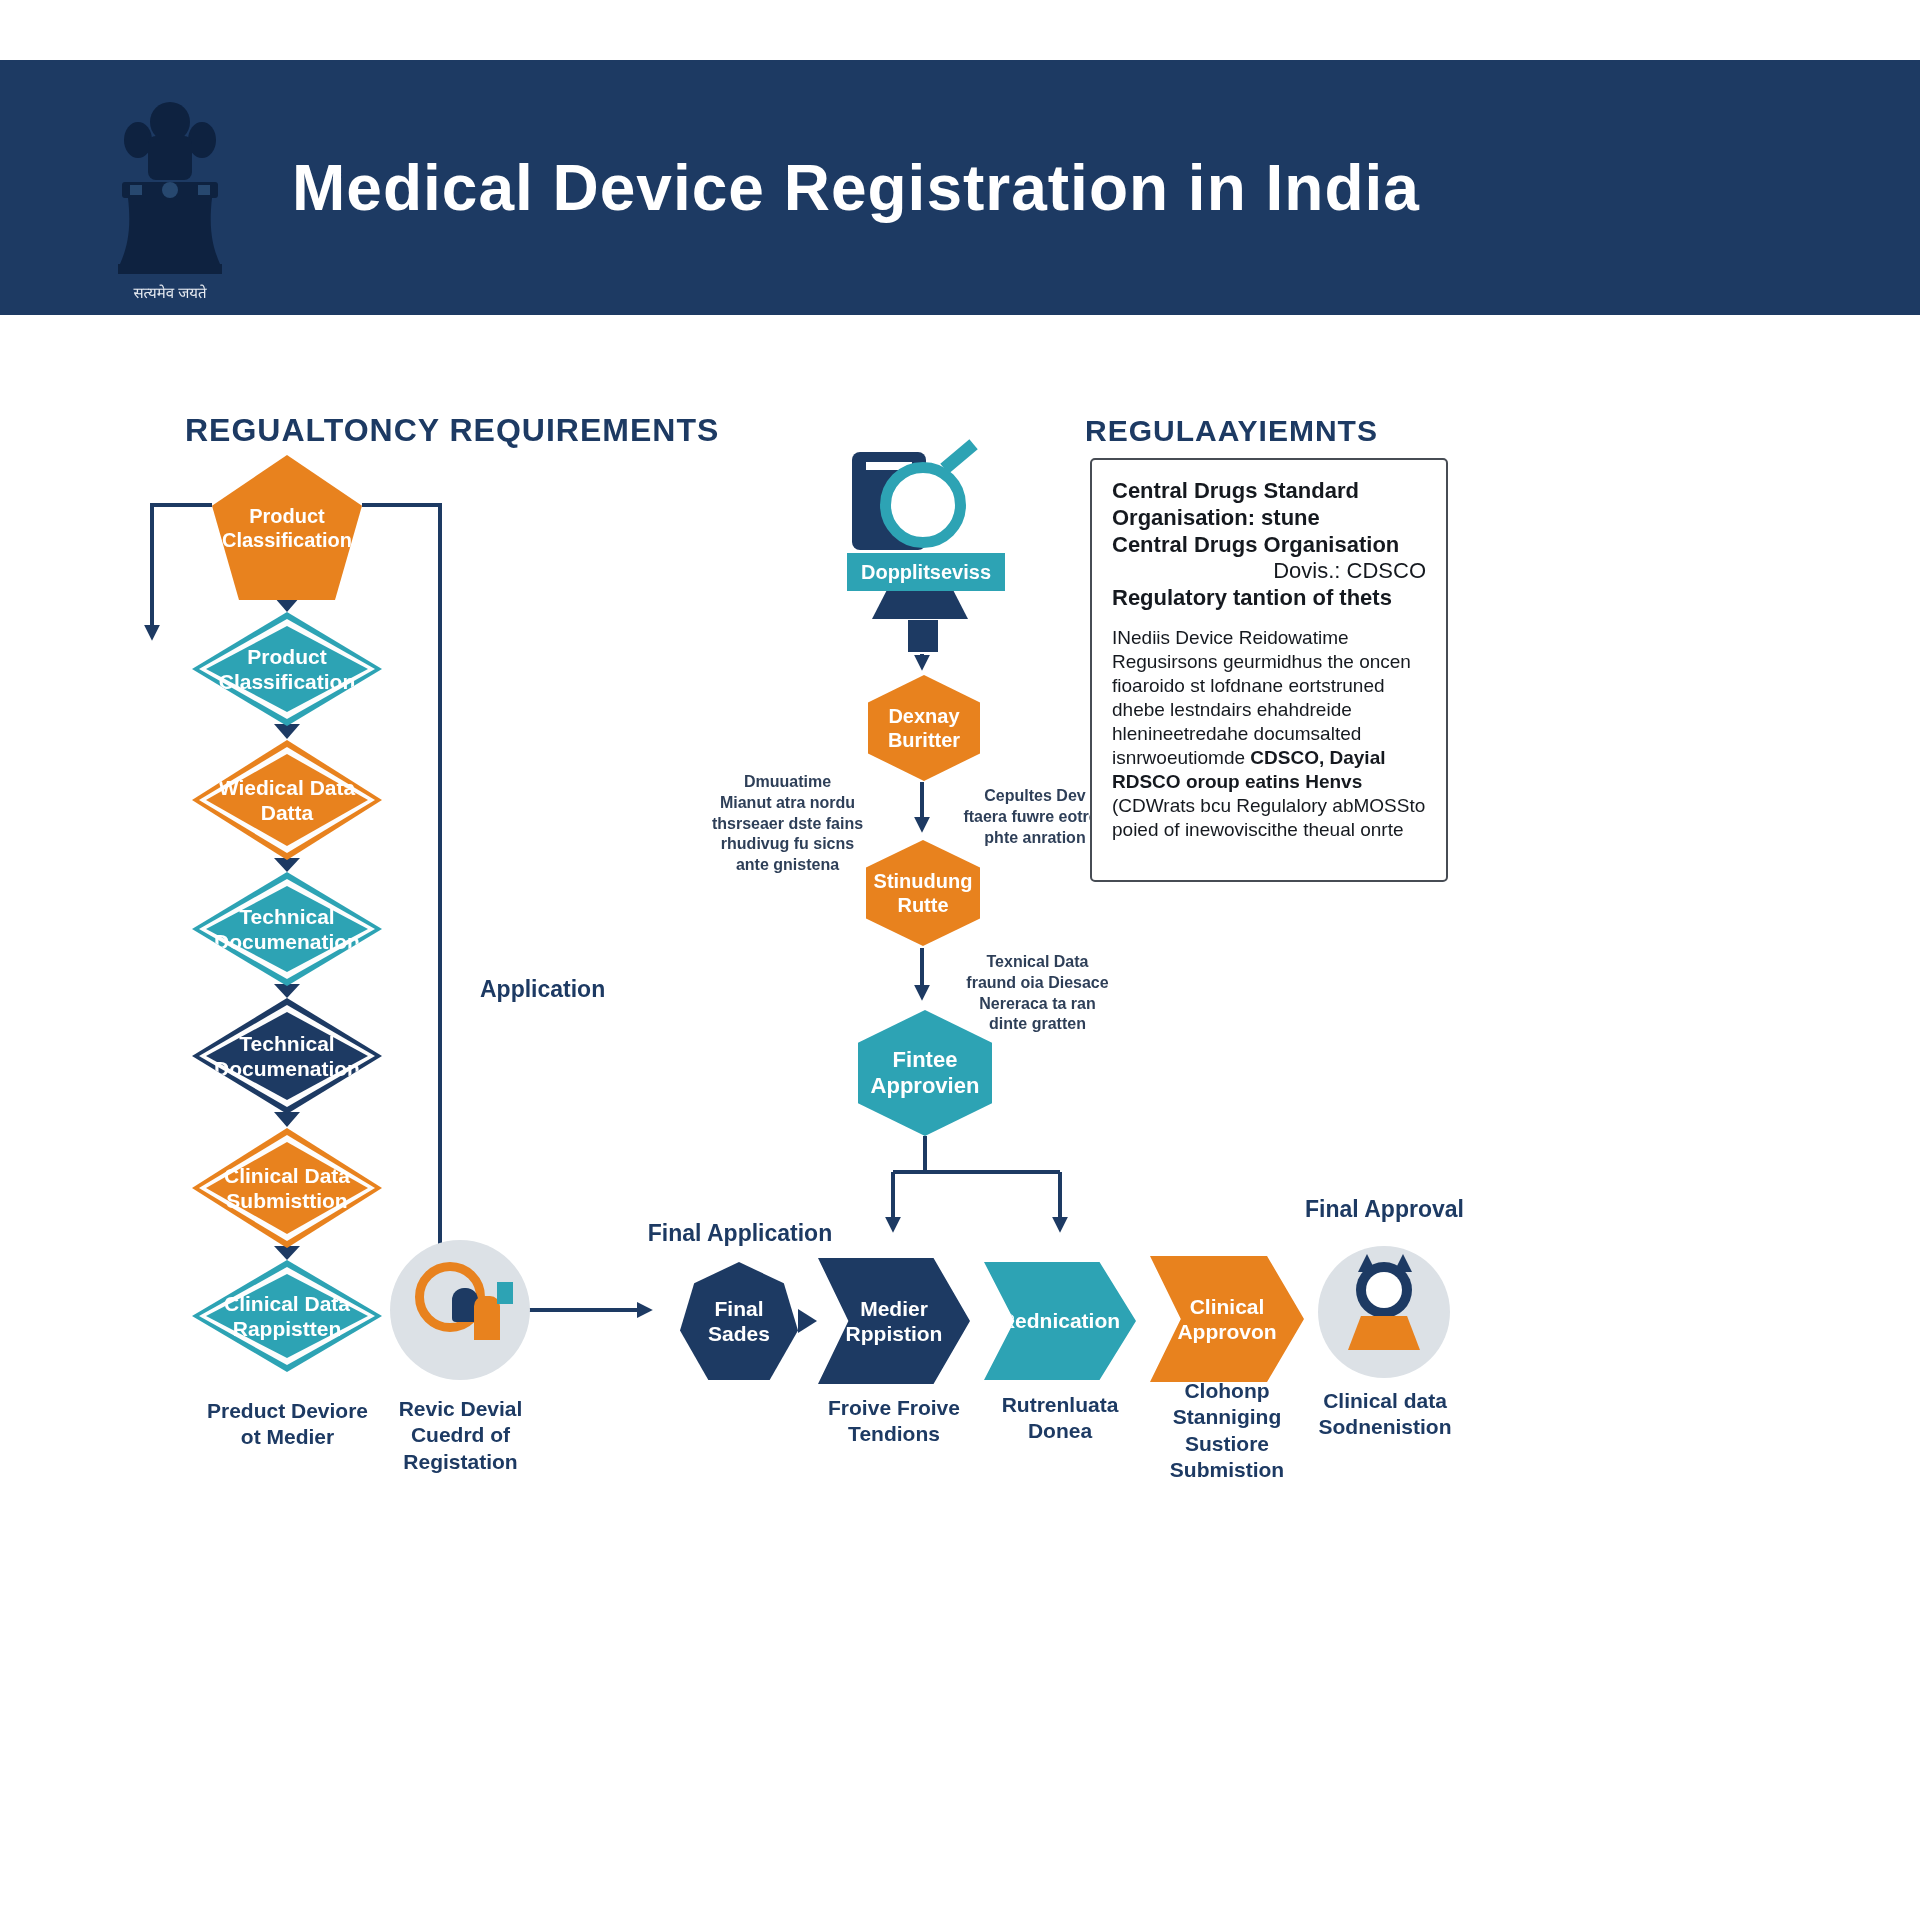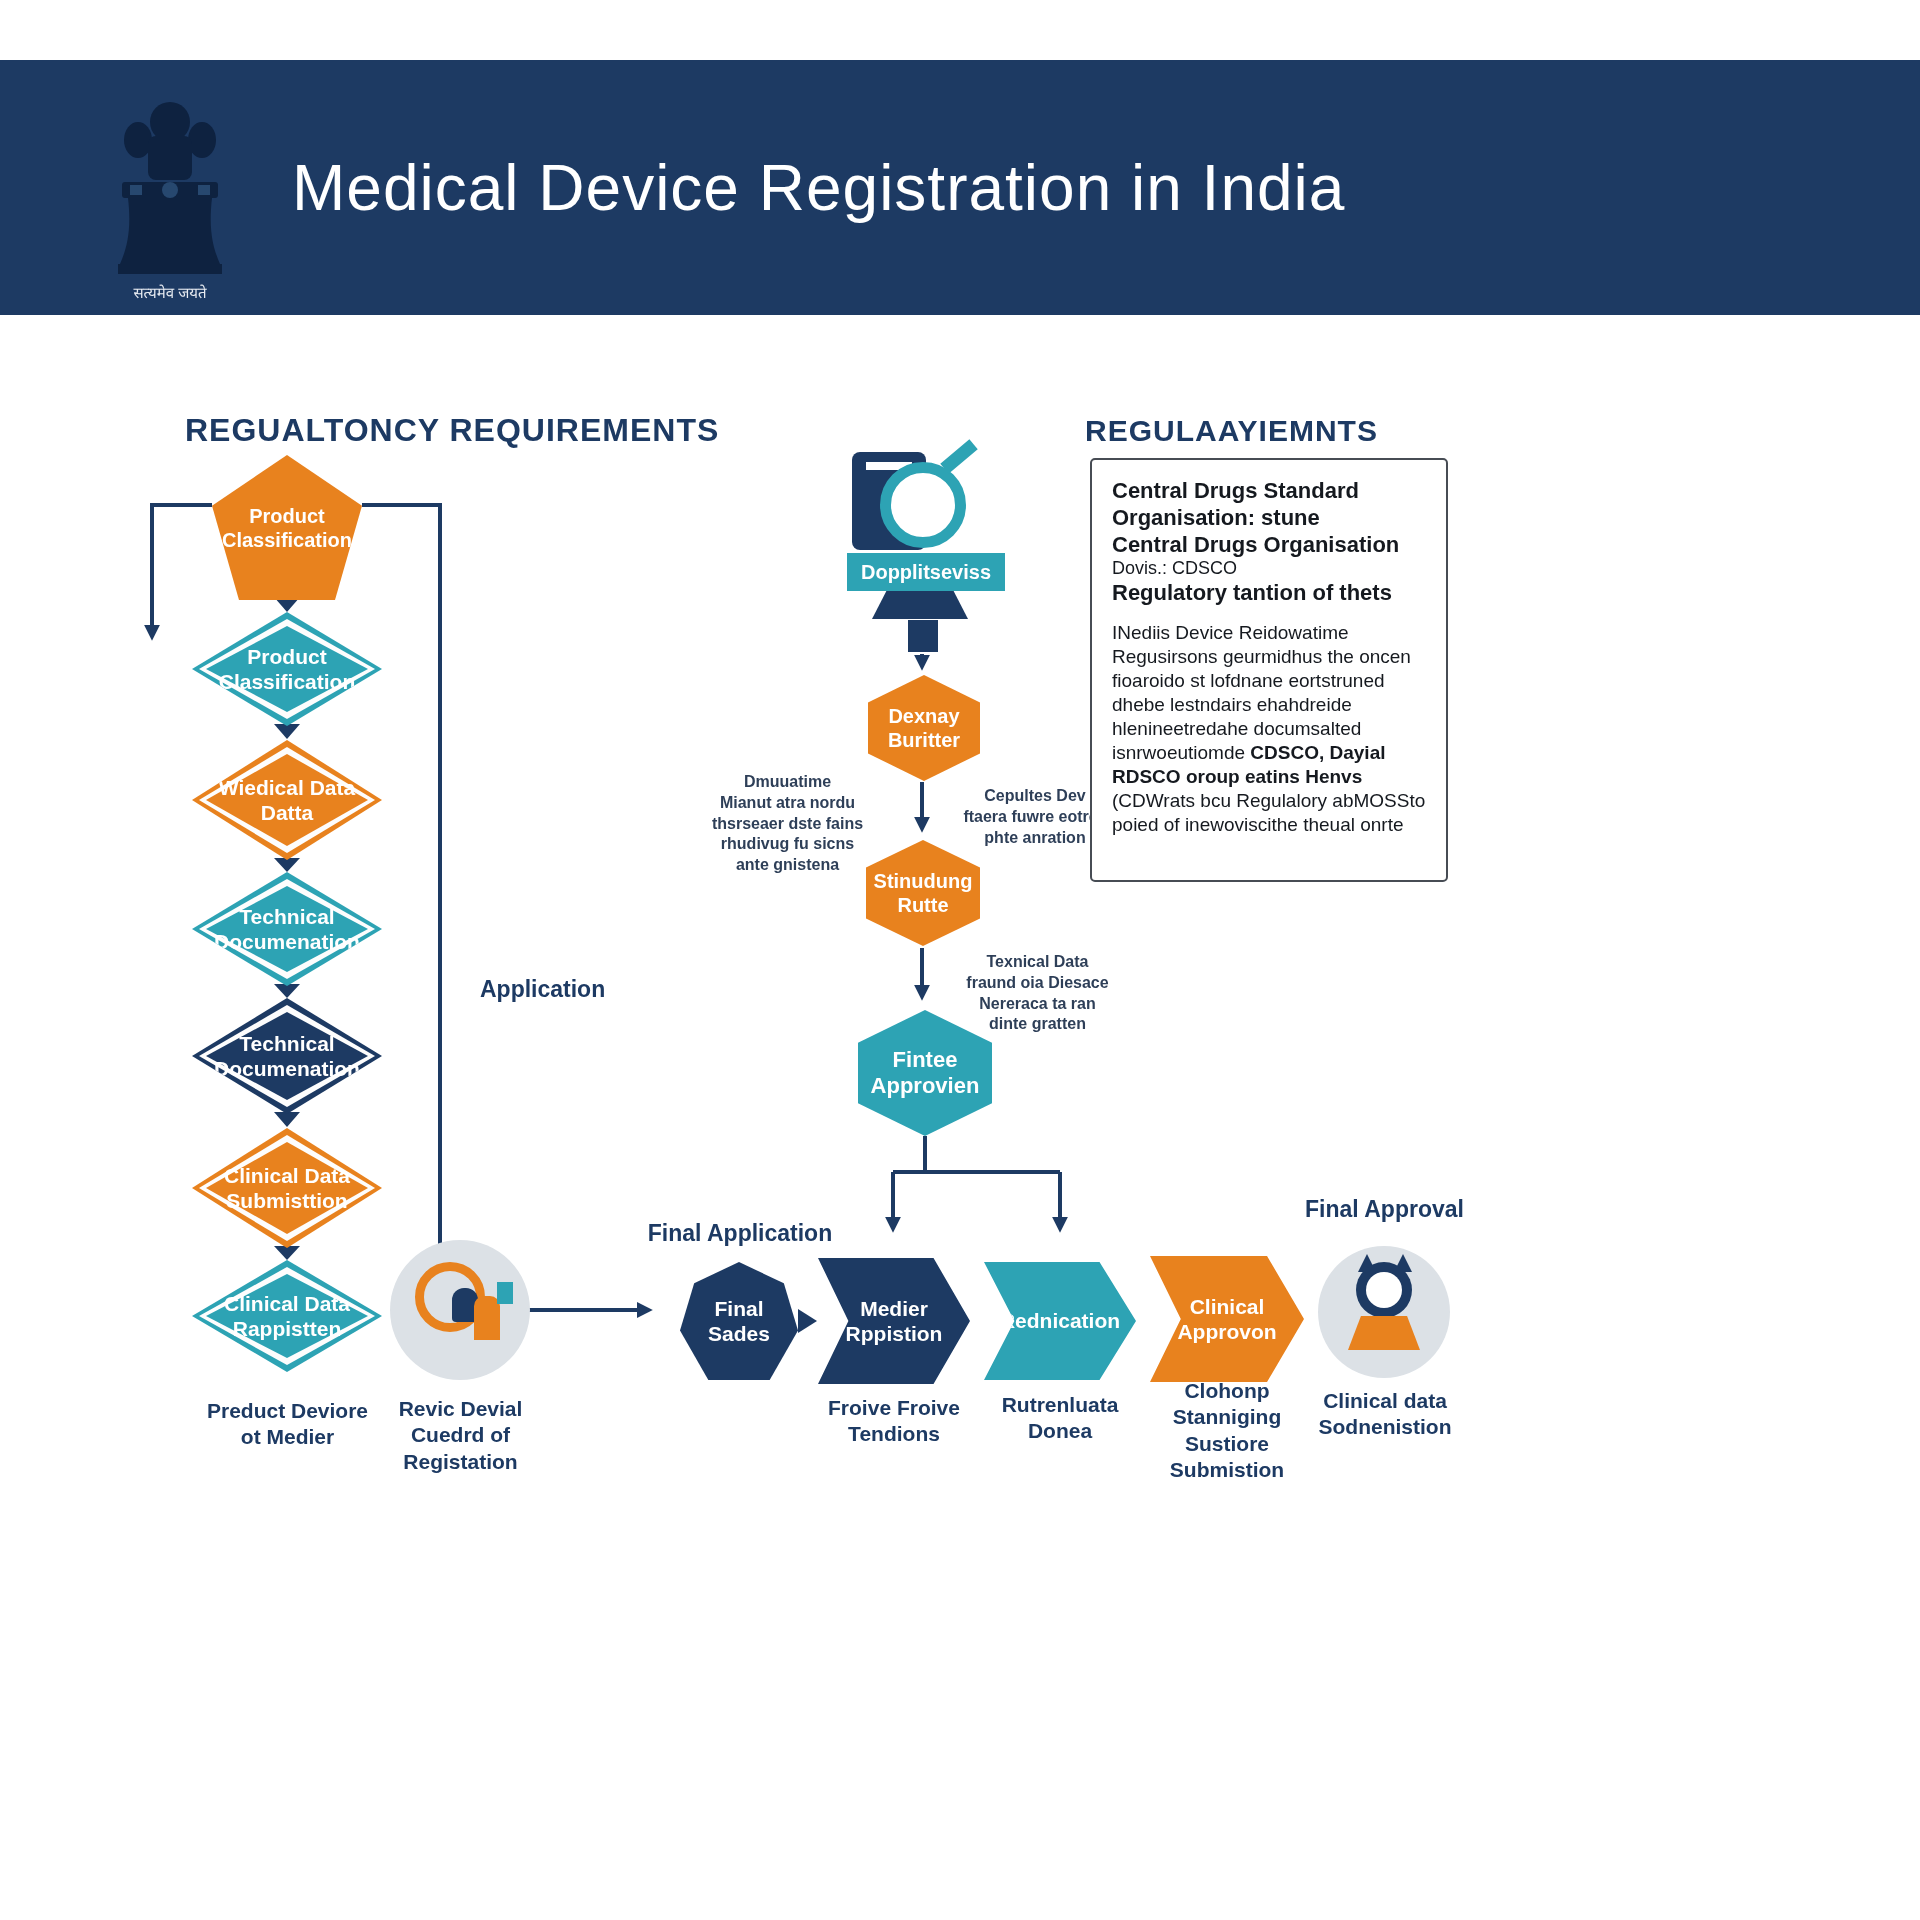--- a/index.html
+++ b/index.html
@@ -2,21 +2,21 @@
 <html><head>
 <meta charset="utf-8">
 <style>
   html,body{margin:0;padding:0;background:#fff;}
   .canvas{position:relative;width:1920px;height:1920px;background:#ffffff;overflow:hidden;
           font-family:"Liberation Sans", sans-serif;}
   .abs{position:absolute;}
   
   .header-band{position:absolute;left:0;top:60px;width:1920px;height:255px;background:#1d3a63;}
   .page-title{position:absolute;left:292px;top:60px;height:255px;display:flex;align-items:center;
-              color:#ffffff;font-size:64px;font-weight:normal;letter-spacing:1px;}
+              color:#ffffff;font-size:64px;font-weight:bold;letter-spacing:1px;}
   .motto{position:absolute;left:100px;top:282px;width:140px;text-align:center;color:#e8ecf2;font-size:15px;}
   
   .sec-head{position:absolute;color:#1d3a63;font-weight:bold;letter-spacing:1px;}
   
   .shape{position:absolute;display:flex;align-items:center;justify-content:center;background:var(--c);}
   .shape>span{position:relative;z-index:2;color:#ffffff;font-weight:bold;text-align:center;
               white-space:pre-line;line-height:1.2;}
   .c-orange{--c:#e8821e;} .c-teal{--c:#2da3b4;} .c-navy{--c:#1d3a63;}
   .pentagon{clip-path:polygon(50% 0%,100% 35%,82% 100%,18% 100%,0% 35%);}
   .diamond, .diamond::before, .diamond::after{clip-path:polygon(50% 0%,100% 50%,50% 100%,0% 50%);}
@@ -29,21 +29,21 @@
   .caption{position:absolute;color:#1d3a63;font-weight:bold;text-align:center;
            white-space:pre-line;line-height:1.25;font-size:21px;}
   .annot{position:absolute;color:#2e3f58;font-weight:600;text-align:center;
          white-space:pre-line;line-height:1.3;font-size:16px;}
   .flow-label{position:absolute;color:#1d3a63;font-weight:bold;font-size:23px;text-align:center;}
   
   .reg-box{position:absolute;left:1090px;top:458px;width:358px;height:424px;background:#fff;
            border:2px solid #474c54;border-radius:5px;padding:18px 20px;box-sizing:border-box;
            color:#15191f;overflow:hidden;}
   .reg-bold-head{font-weight:bold;font-size:22px;line-height:1.22;white-space:pre-line;}
-  .reg-line-normal{font-size:18px;line-height:1.22;}
+  .reg-line-normal{font-size:22px;line-height:1.22;text-align:right;}
   .reg-line-bold{font-weight:bold;font-size:22px;line-height:1.22;}
   .reg-para{margin:14px 0 0 0;font-size:19px;line-height:1.26;}
   
   .circle-icon{position:absolute;border-radius:50%;background:#dce1e6;}
   .connectors{position:absolute;left:0;top:0;}
   .banner{position:absolute;left:847px;top:553px;width:158px;height:38px;background:#2da3b4;
           display:flex;align-items:center;justify-content:center;color:#fff;font-weight:bold;font-size:20px;}
 </style>
 </head>
 <body>

